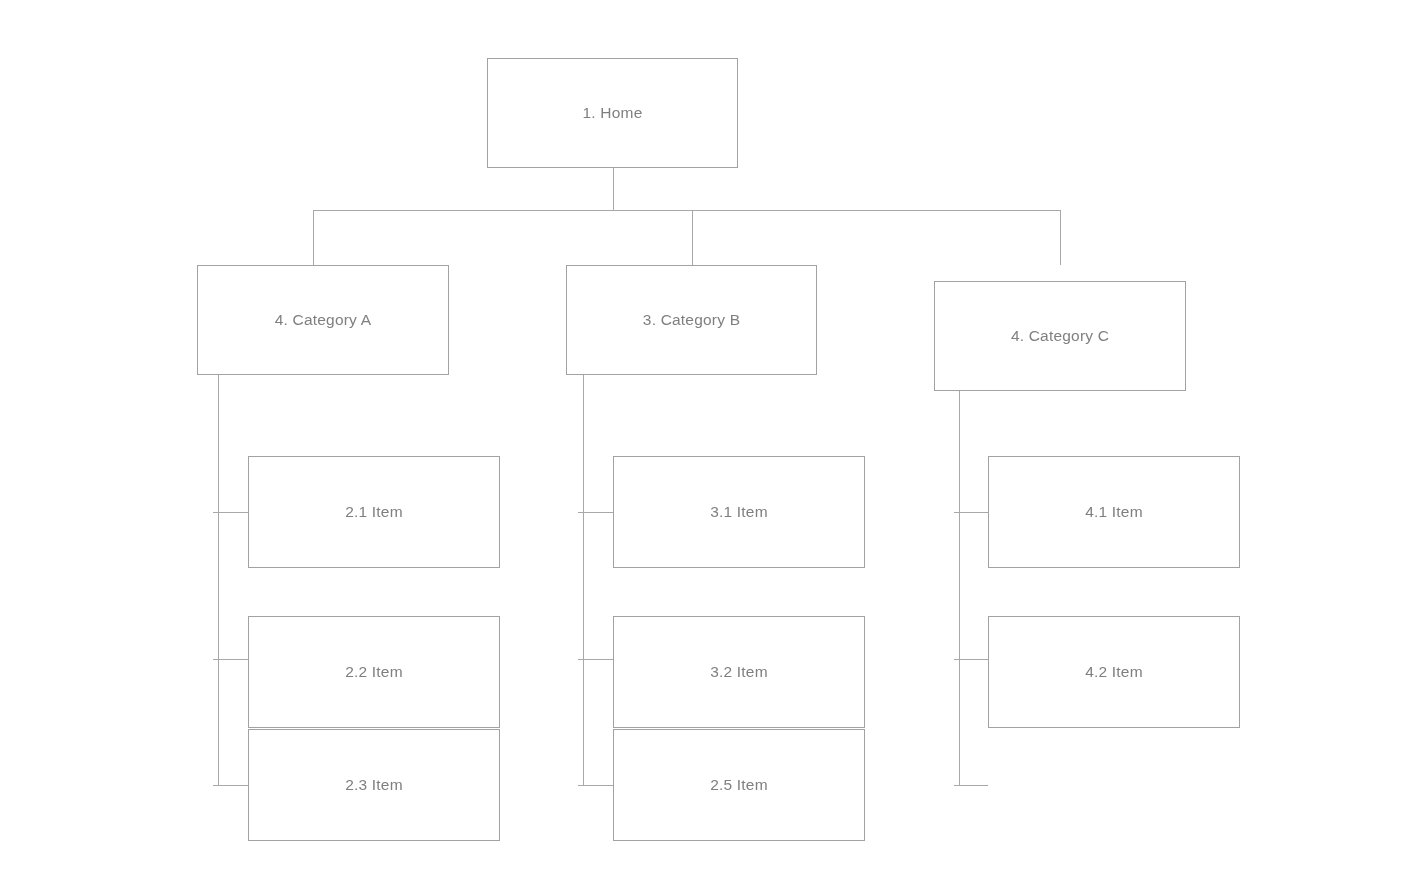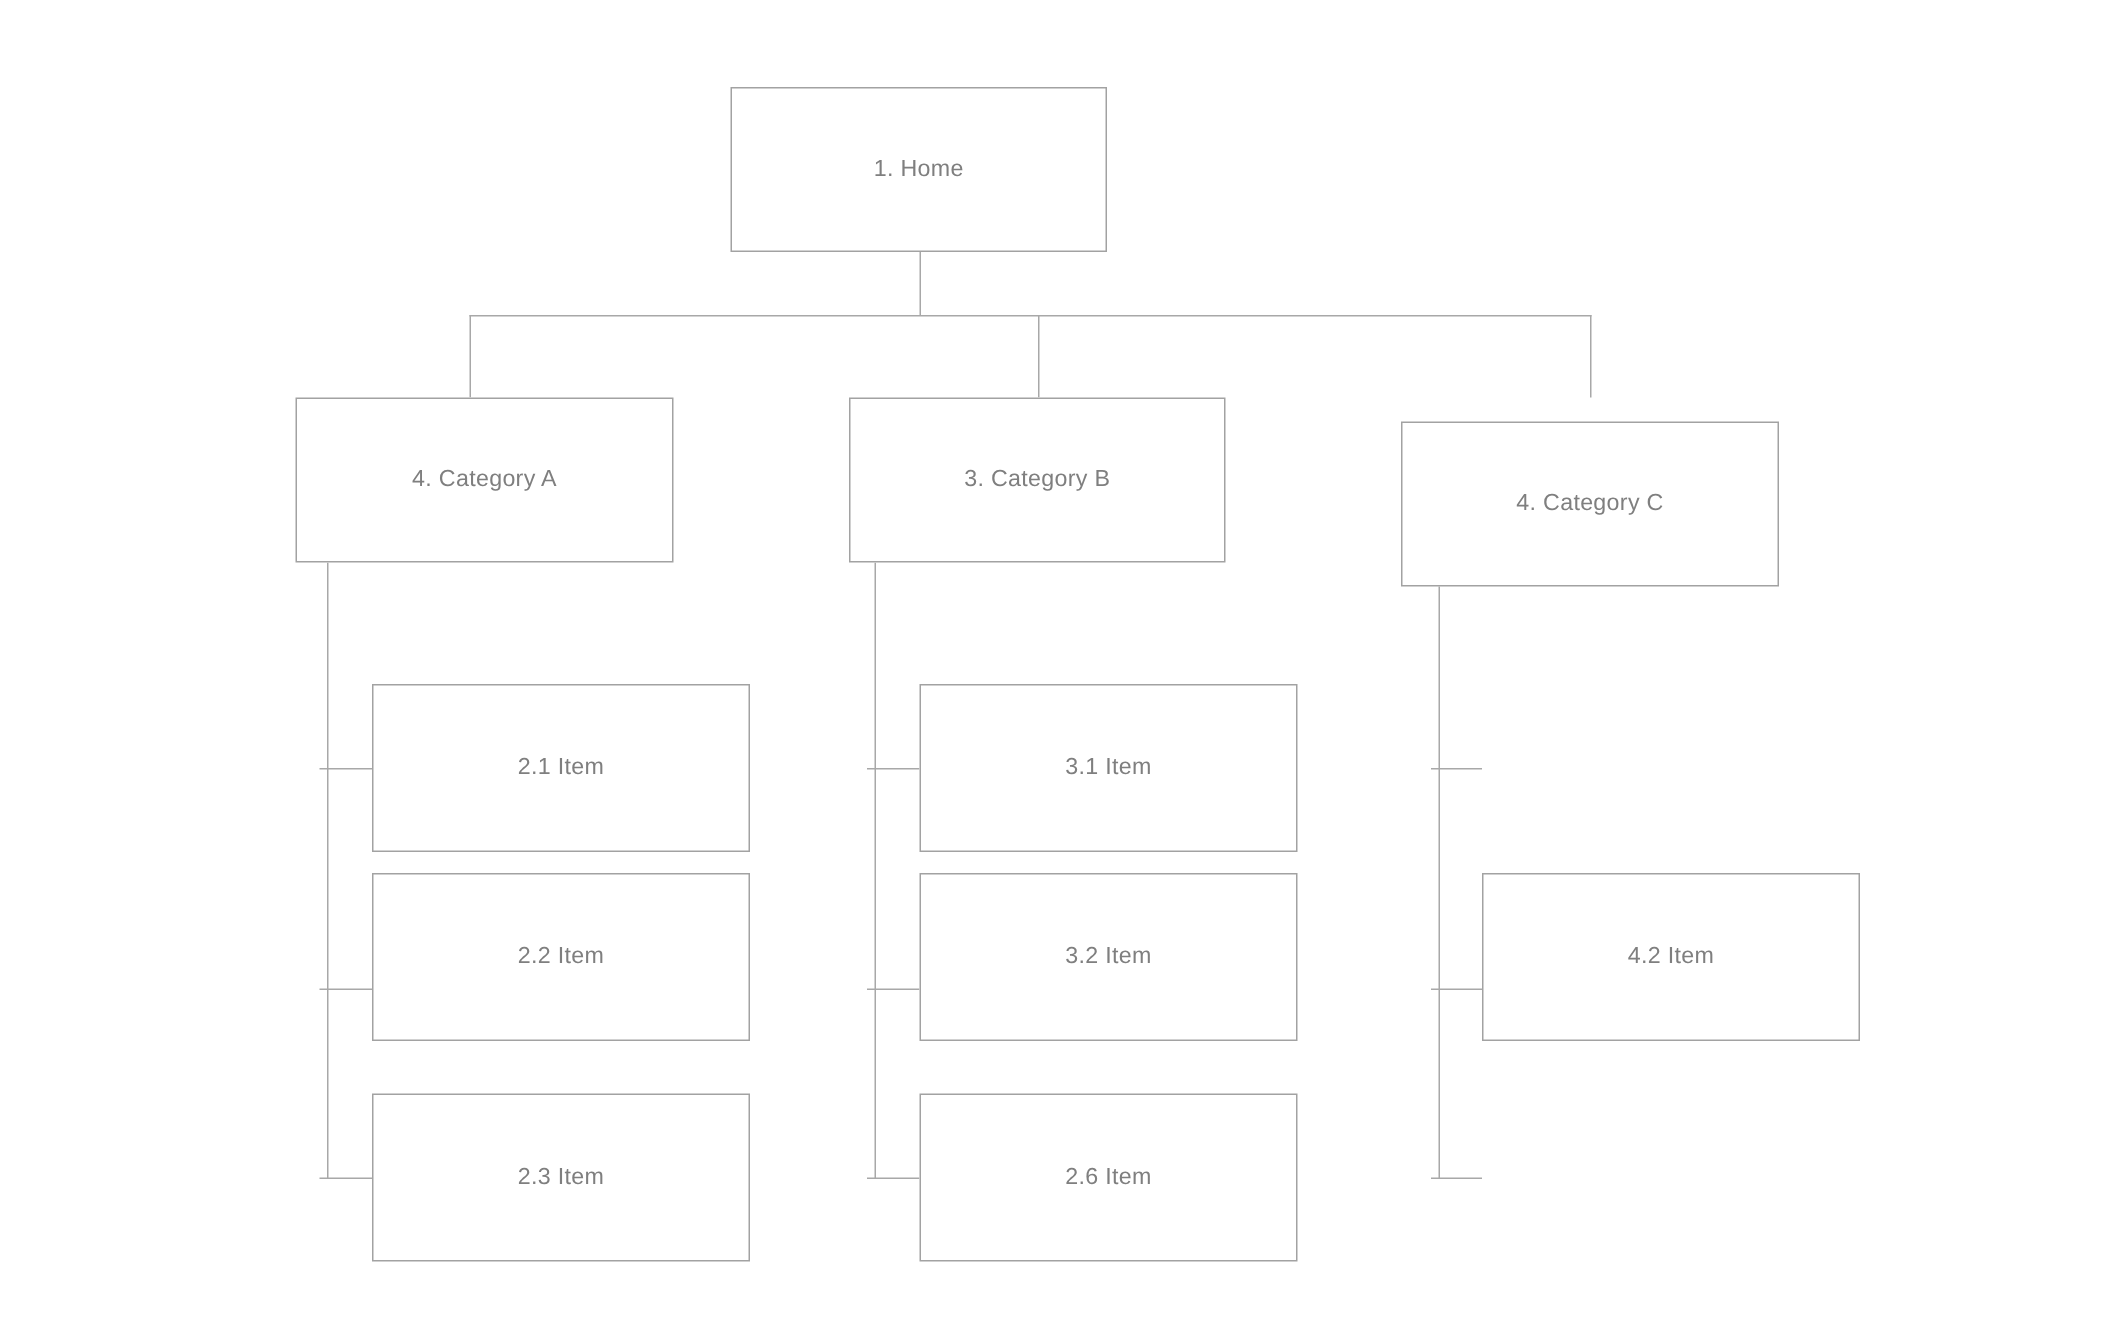--- a/index.html
+++ b/index.html
@@ -41,21 +41,21 @@
   
   #cat-a { left: 197px; top: 265px; width: 252px; height: 110px; }
   #cat-b { left: 566px; top: 265px; width: 251px; height: 110px; justify-content: center; }
   #cat-c { left: 934px; top: 281px; width: 252px; height: 110px; }
   
   .item  { width: 252px; height: 112px; }
   .col-a { left: 248px; }
   .col-b { left: 613px; }
   .col-c { left: 988px; }
   .row-1 { top: 456px; }
-  .row-2 { top: 582px; }
+  .row-2 { top: 616px; }
   .row-3 { top: 729px; }
 
   
   #home-stem { left: 613px;  top: 168px; height: 42px; }
   #trunk     { left: 313px;  top: 210px; width: 748px; }
   #drop-a    { left: 313px;  top: 210px; height: 55px; }
   #drop-b    { left: 692px;  top: 210px; height: 55px; }
   #drop-c    { left: 1060px; top: 210px; height: 55px; }
   #stem-a    { left: 218px;  top: 375px; height: 411px; }
   #stem-b    { left: 583px;  top: 375px; height: 411px; }
@@ -114,20 +114,23 @@
     <span class="label">2.3 Item</span>
   </div>
 
   <div class="node item col-b row-1">
     <span class="label">3.1 Item</span>
   </div>
   <div class="node item col-b row-2">
     <span class="label">3.2 Item</span>
   </div>
   <div class="node item col-b row-3">
-    <span class="label">2.6 Item</span>
+    <span class="label">2.5 Item</span>
   </div>
 
+  <div class="node item col-c row-1">
+    <span class="label">4.1 Item</span>
+  </div>
   <div class="node item col-c row-2">
     <span class="label">4.2 Item</span>
   </div>
 
 </div>
 
 </body></html>

